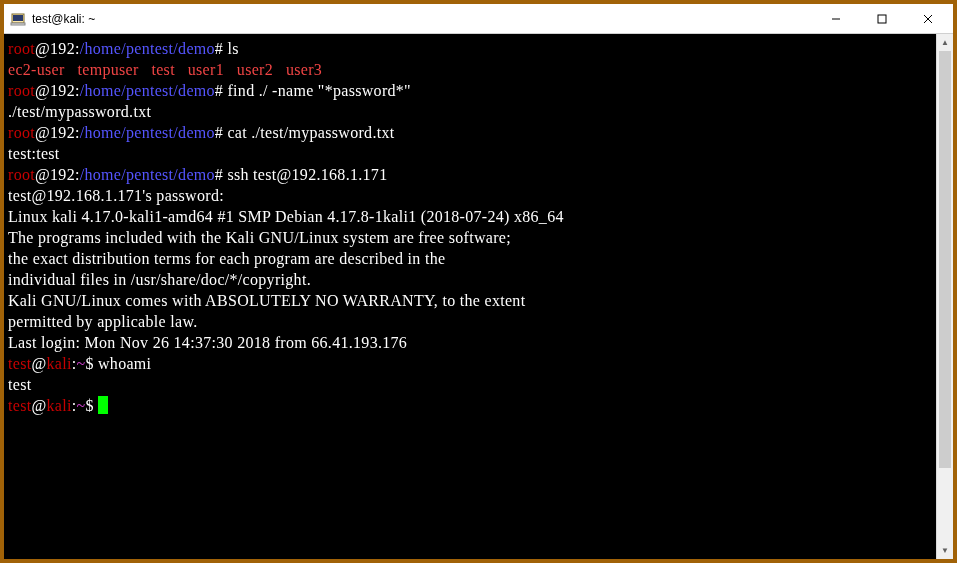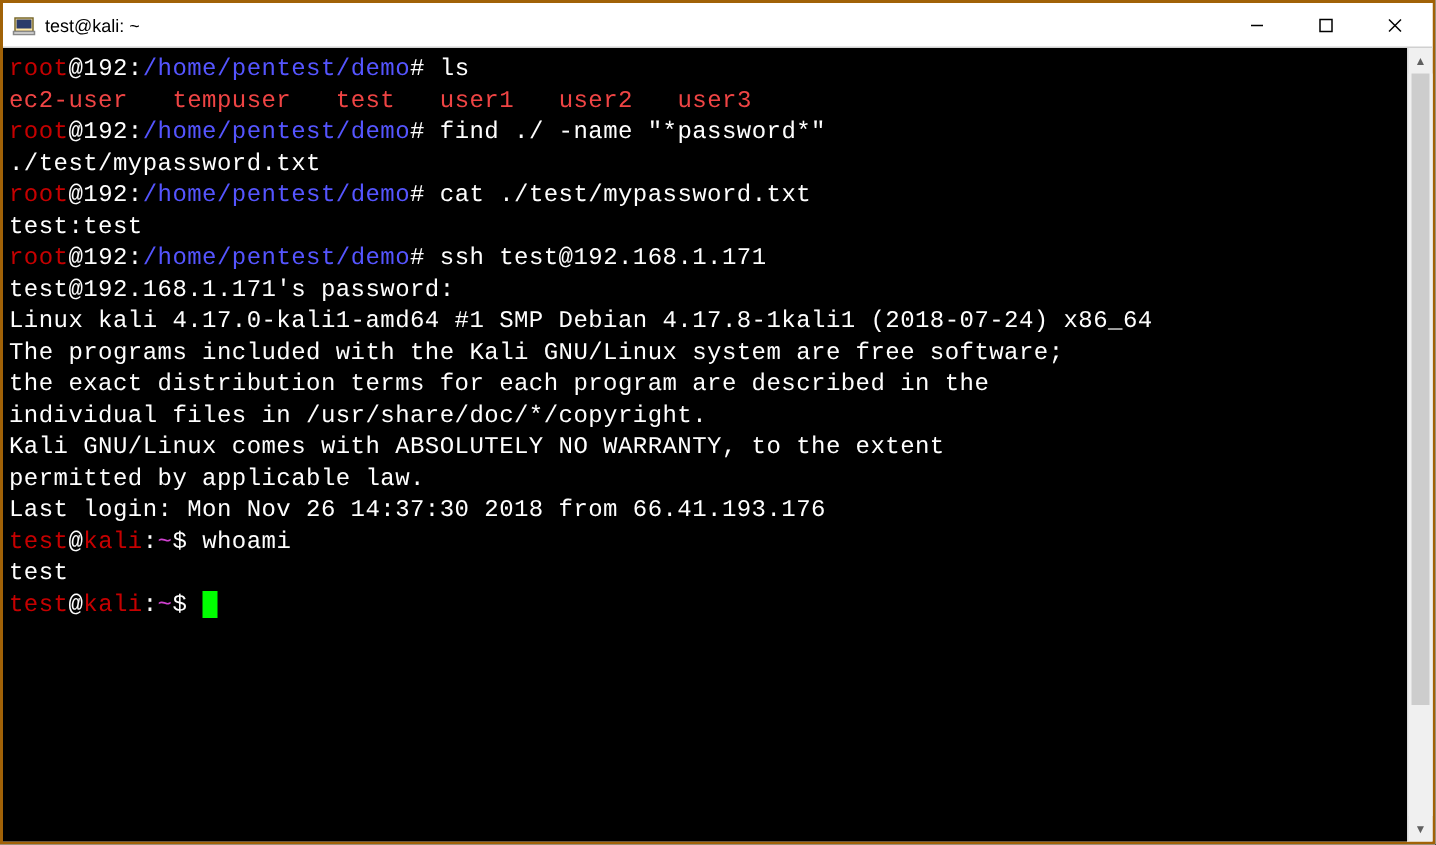--- a/index.html
+++ b/index.html
@@ -1,34 +1,34 @@
 <!DOCTYPE html>
 <html><head>
   <meta charset="utf-8">
   <style>
     * { margin: 0; padding: 0; box-sizing: border-box; }
     body { background: #fff; font-family: Tahoma, sans-serif; overflow: hidden; }
     .window {
-      width: 957px; height: 563px; border: 2px solid #a16207;
+      width: 957px; height: 563px; border: 4px solid #a16207;
       background: #fff; display: flex; flex-direction: column;
     }
     .titlebar {
       height: 30px; background: #fff; display: flex; align-items: center;
       padding: 0 2px 0 6px; border-bottom: 1px solid #d0d0d0; user-select: none;
     }
     .titlebar .icon { width: 16px; height: 16px; margin-right: 6px; }
     .titlebar .title { font-size: 12px; color: #000; flex: 1; }
     .win-controls { display: flex; }
     .win-btn {
       width: 46px; height: 28px; display: flex; align-items: center; justify-content: center;
       font-family: "Segoe UI Symbol", sans-serif; font-size: 10px; cursor: pointer;
     }
     .terminal-area { flex: 1; display: flex; position: relative; }
     .terminal {
-      flex: 1; background: #000; color: #fefefe; font-family: Liberation Mono, monospace;
+      flex: 1; background: #000; color: #fefefe; font-family: Liberation Serif, serif;
       font-size: 16px; line-height: 21px; padding: 4px 0 4px 4px; white-space: pre-wrap;
       overflow: hidden; letter-spacing: 0.3px;
     }
     .scrollbar { width: 17px; background: #f0f0f0; position: relative; border-left: 1px solid #dadada; }
     .scroll-track { position: absolute; top: 17px; bottom: 17px; left: 0; right: 0; background: #f0f0f0; }
     .scroll-thumb { position: absolute; top: 0; left: 2px; right: 2px; height: 85%; background: #cdcdcd; }
     .scroll-arrow {
       position: absolute; left: 0; right: 0; height: 17px; display: flex;
       align-items: center; justify-content: center; font-size: 8px; color: #606060;
     }

